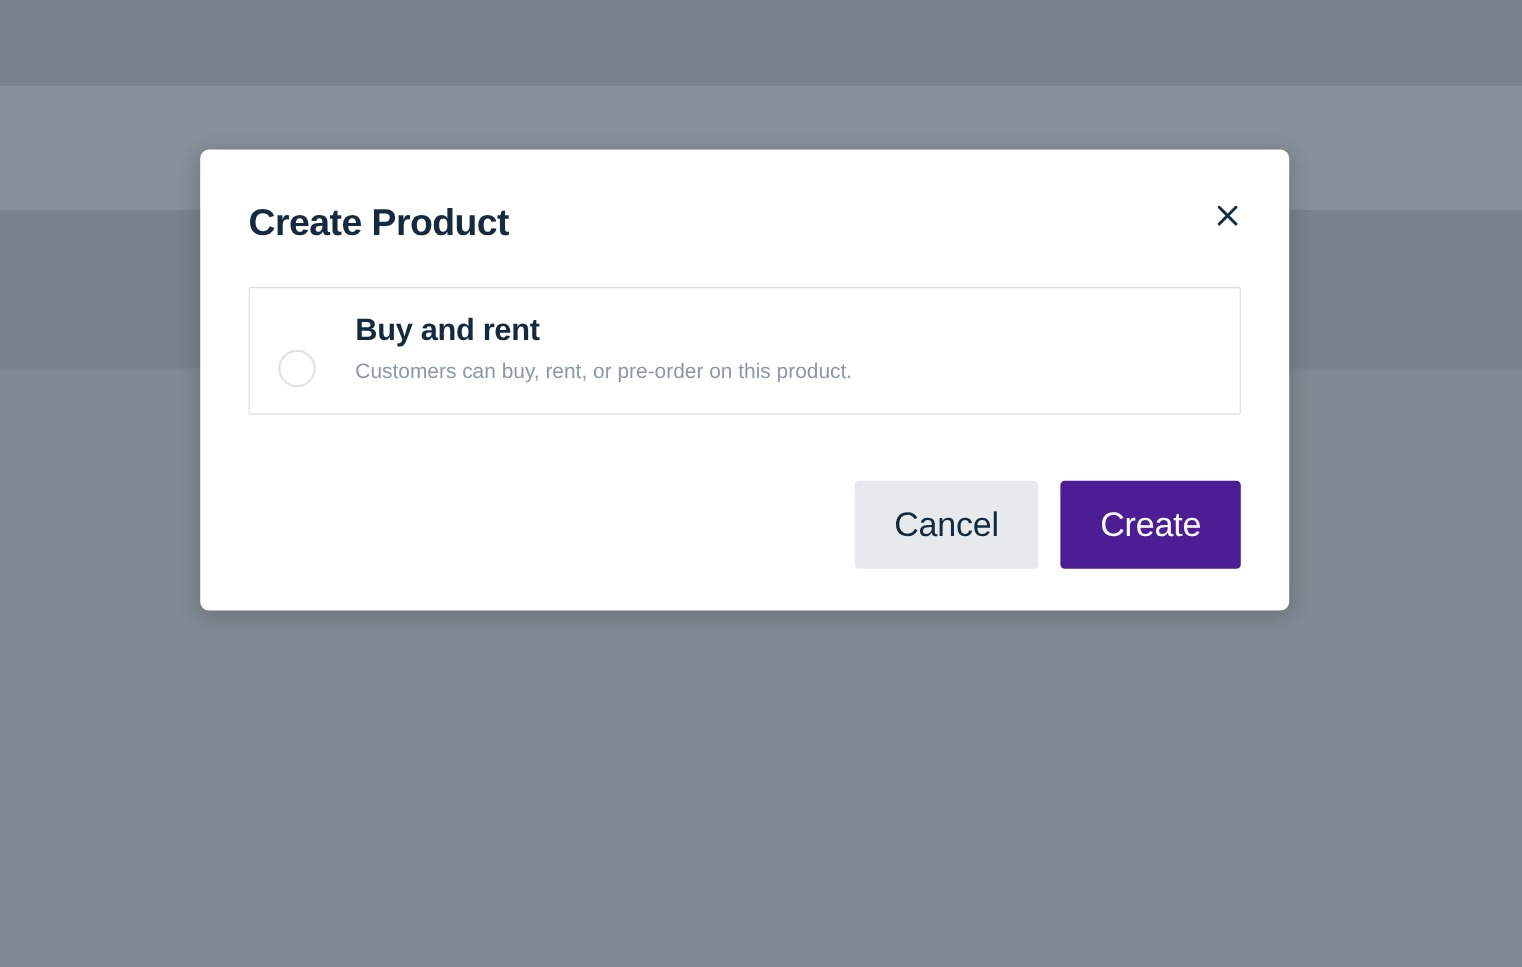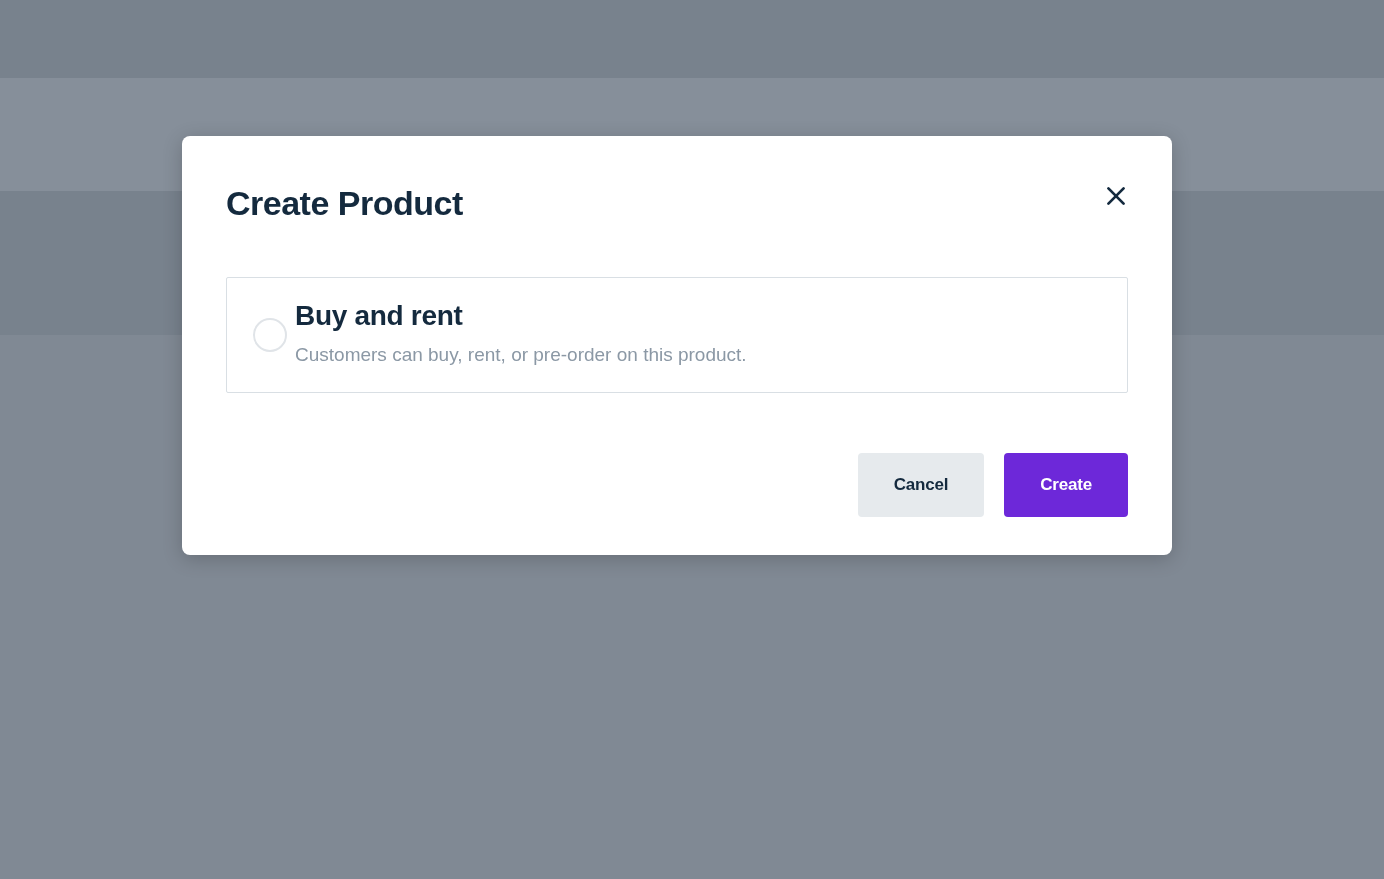--- a/index.html
+++ b/index.html
@@ -54,21 +54,21 @@
       width: 990px;
       background: #ffffff;
       border-radius: 8px;
       box-shadow: 0 4px 20px rgba(0,0,0,0.2);
       padding: 48px 44px 38px 44px;
     }
     .modal-header {
       display: flex;
       justify-content: space-between;
       align-items: flex-start;
-      margin-bottom: 54px;
+      margin-bottom: 38px;
     }
     .modal-title {
       font-size: 34px;
       font-weight: 700;
       color: #142a3e;
       letter-spacing: -0.5px;
     }
     .close-btn {
       background: none;
       border: none;
@@ -76,22 +76,22 @@
       padding: 5px;
       margin-top: -6px;
       margin-right: -6px;
       color: #142a3e;
     }
     .option {
       border: 1px solid #d9dfe4;
       border-radius: 2px;
       padding: 22px 26px 24px 26px;
       display: flex;
-      align-items: center;
-      gap: 8px;
+      align-items: flex-end;
+      gap: 36px;
       cursor: pointer;
       margin-bottom: 40px;
     }
     .option:last-of-type {
       margin-bottom: 0;
     }
     .radio {
       flex-shrink: 0;
       width: 34px;
       height: 34px;
@@ -125,34 +125,34 @@
       color: #8b98a5;
       line-height: 1.35;
     }
     .actions {
       display: flex;
       justify-content: flex-end;
       gap: 20px;
       margin-top: 60px;
     }
     .btn {
-      font-size: 17px;
-      font-weight: 700;
+      font-size: 31px;
+      font-weight: 400;
       padding: 22px 36px;
       border: none;
       border-radius: 4px;
       cursor: pointer;
       letter-spacing: -0.2px;
     }
     .btn-cancel {
       background: #e6eaed;
       color: #142a3e;
     }
     .btn-create {
-      background: #6d28d9;
+      background: #4c1d95;
       color: #ffffff;
     }
   </style>
 </head>
 <body>
 
 <div class="bg-band-top"></div>
 <div class="bg-band-light"></div>
 <div class="bg-band-mid"></div>
 <div class="bg-band-bottom"></div>

